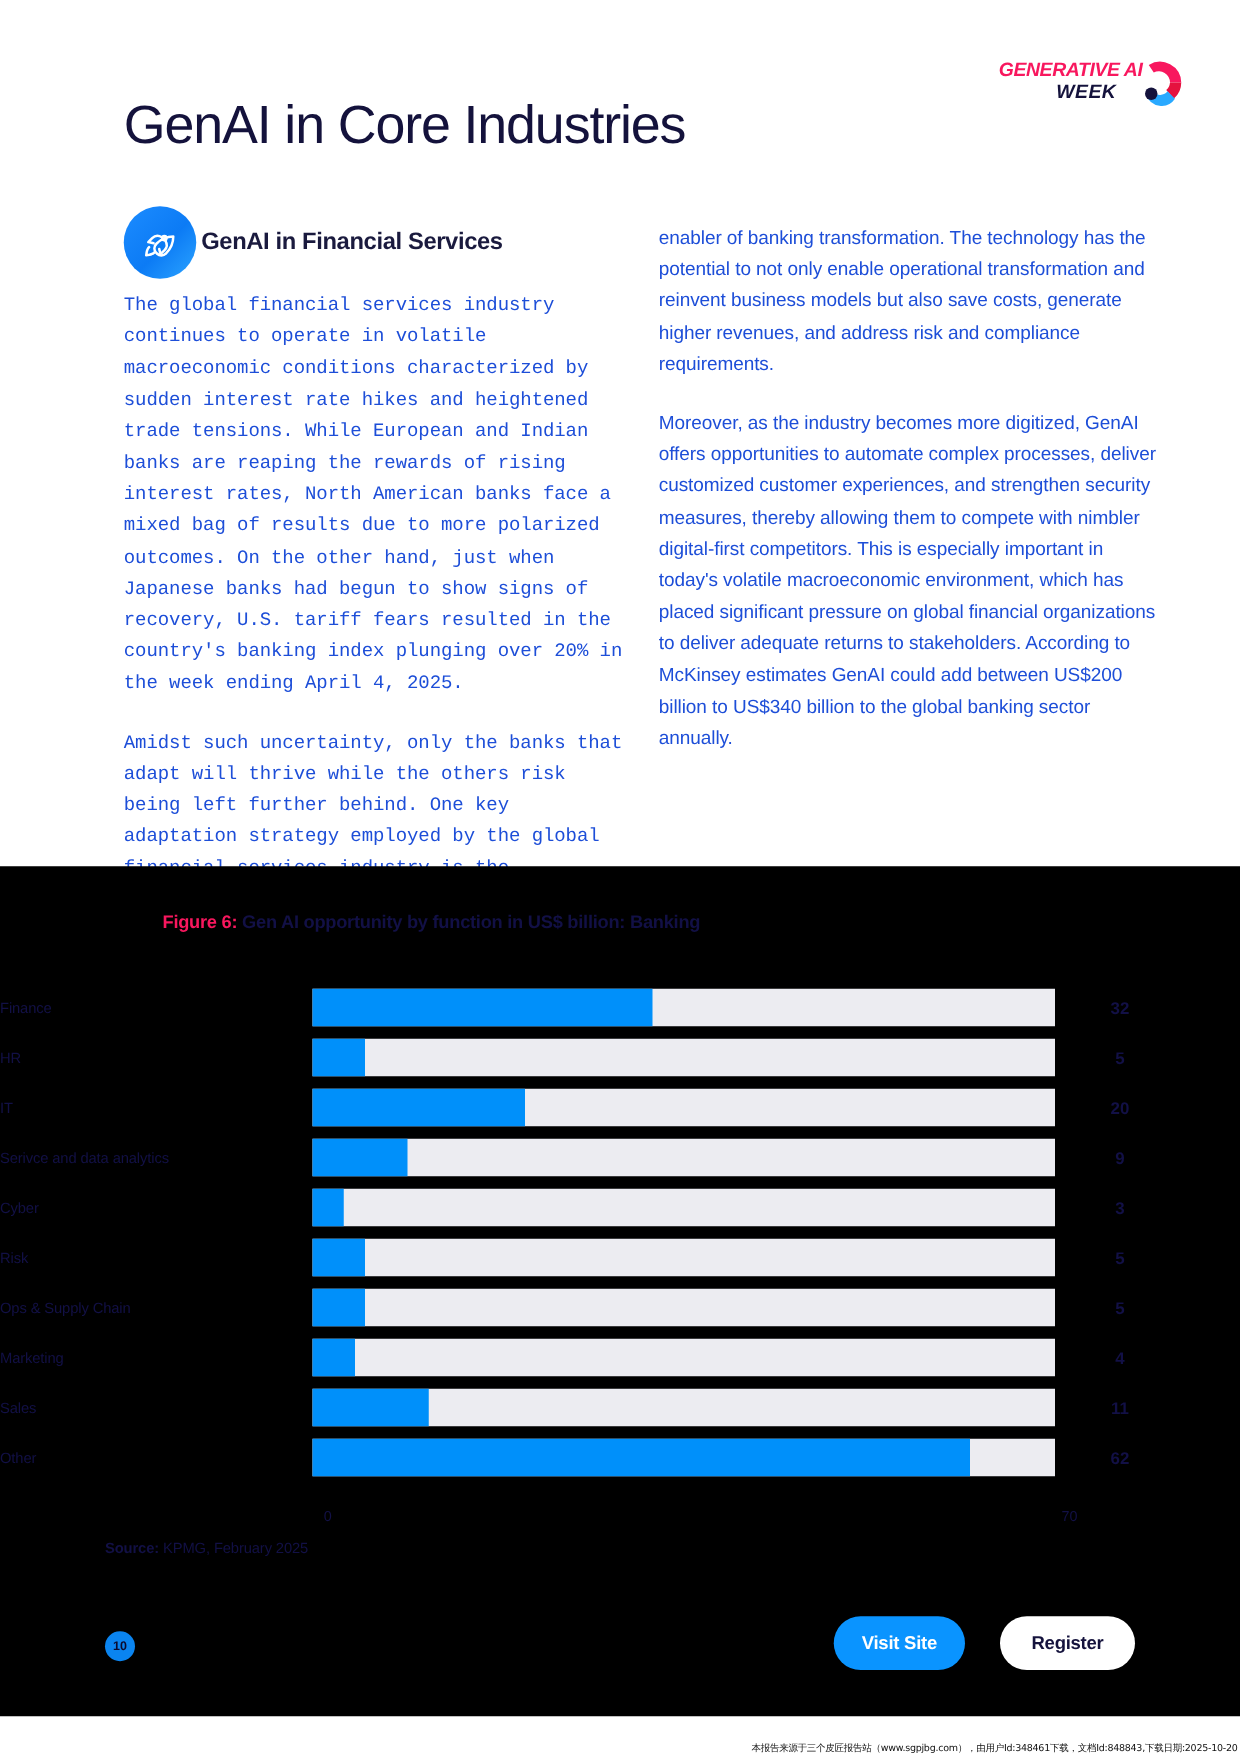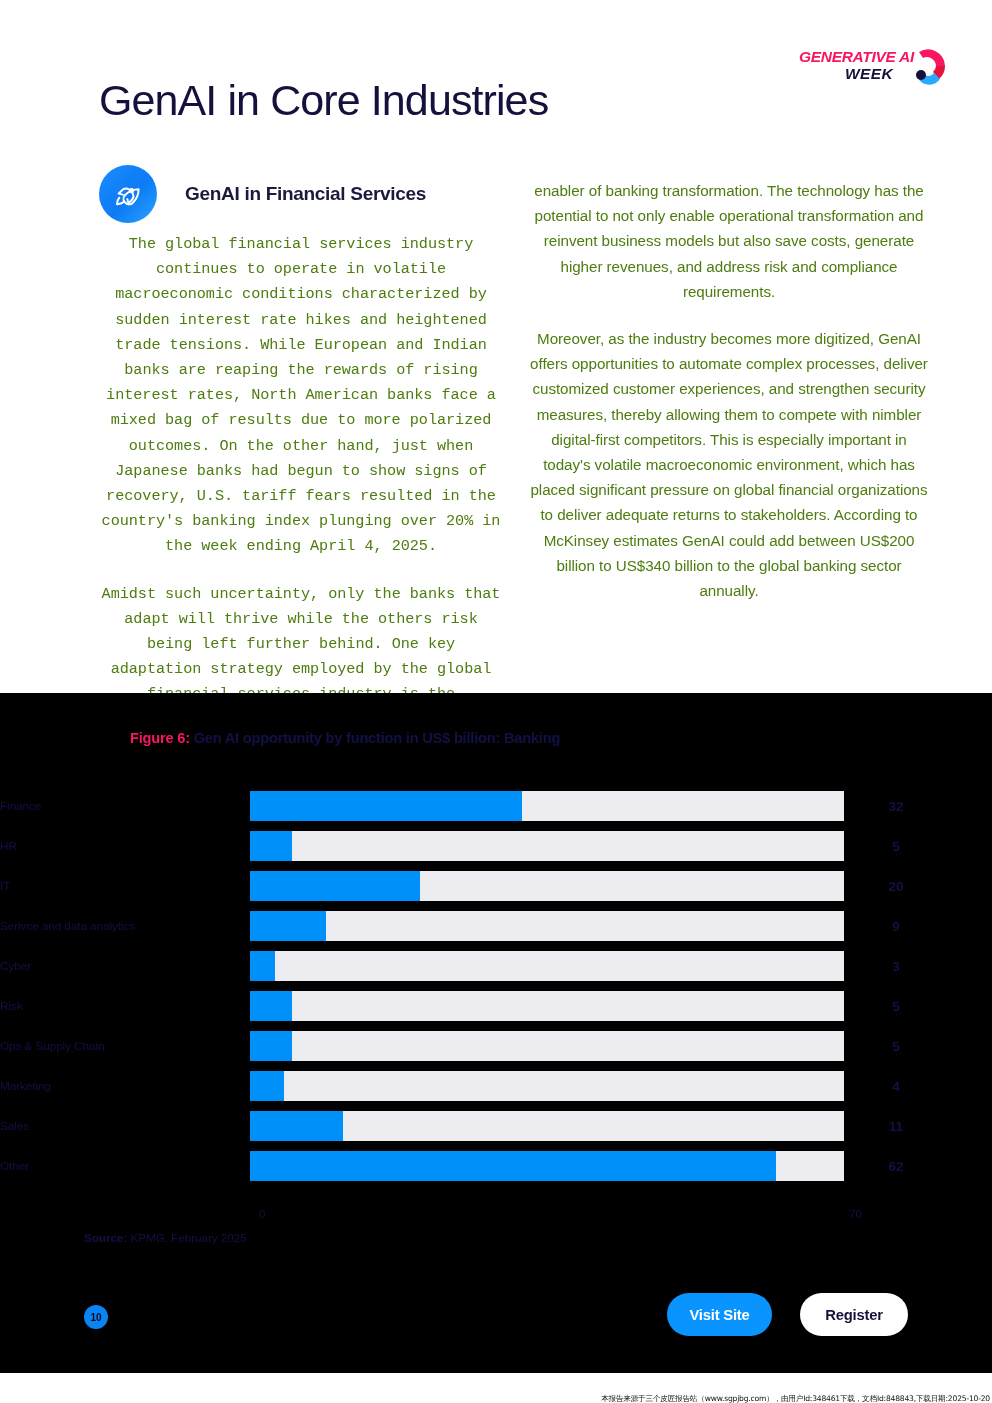--- a/index.html
+++ b/index.html
@@ -80,21 +80,21 @@
     line-height: 52px;
   }
 
   
   .sect-head {
     position: absolute;
     left: 84px;
     top: 165px;
     display: flex;
     align-items: center;
-    gap: 28px;
+    gap: 4px;
   }
   .rocket-circle {
     width: 58px; height: 58px;
     border-radius: 50%;
     background: linear-gradient(135deg, #1C8CFF 0%, #0C7BF5 55%, #2BA4FF 100%);
     display: flex; align-items: center; justify-content: center;
     flex: 0 0 auto;
   }
   .sect-head-label {
     font-size: 19px;
@@ -102,23 +102,22 @@
     color: #1A1A3E;
     letter-spacing: -0.3px;
   }
 
   
   .col {
     position: absolute;
     width: 404px;
     font-size: 15.2px;
     line-height: 25.2px;
-    color: #4d7c0f;
+    color: #1d4ed8;
     letter-spacing: -0.05px;
-    text-align: center;
   }
   .col-left  { left: 84px; top: 232px; font-family: Liberation Mono, monospace; }
   .col-right { left: 512px; top: 178px; }
   .col p + p { margin-top: 22px; }
 
   
   .dark-section {
     position: absolute;
     left: 0; top: 693px;
     width: 992px;

